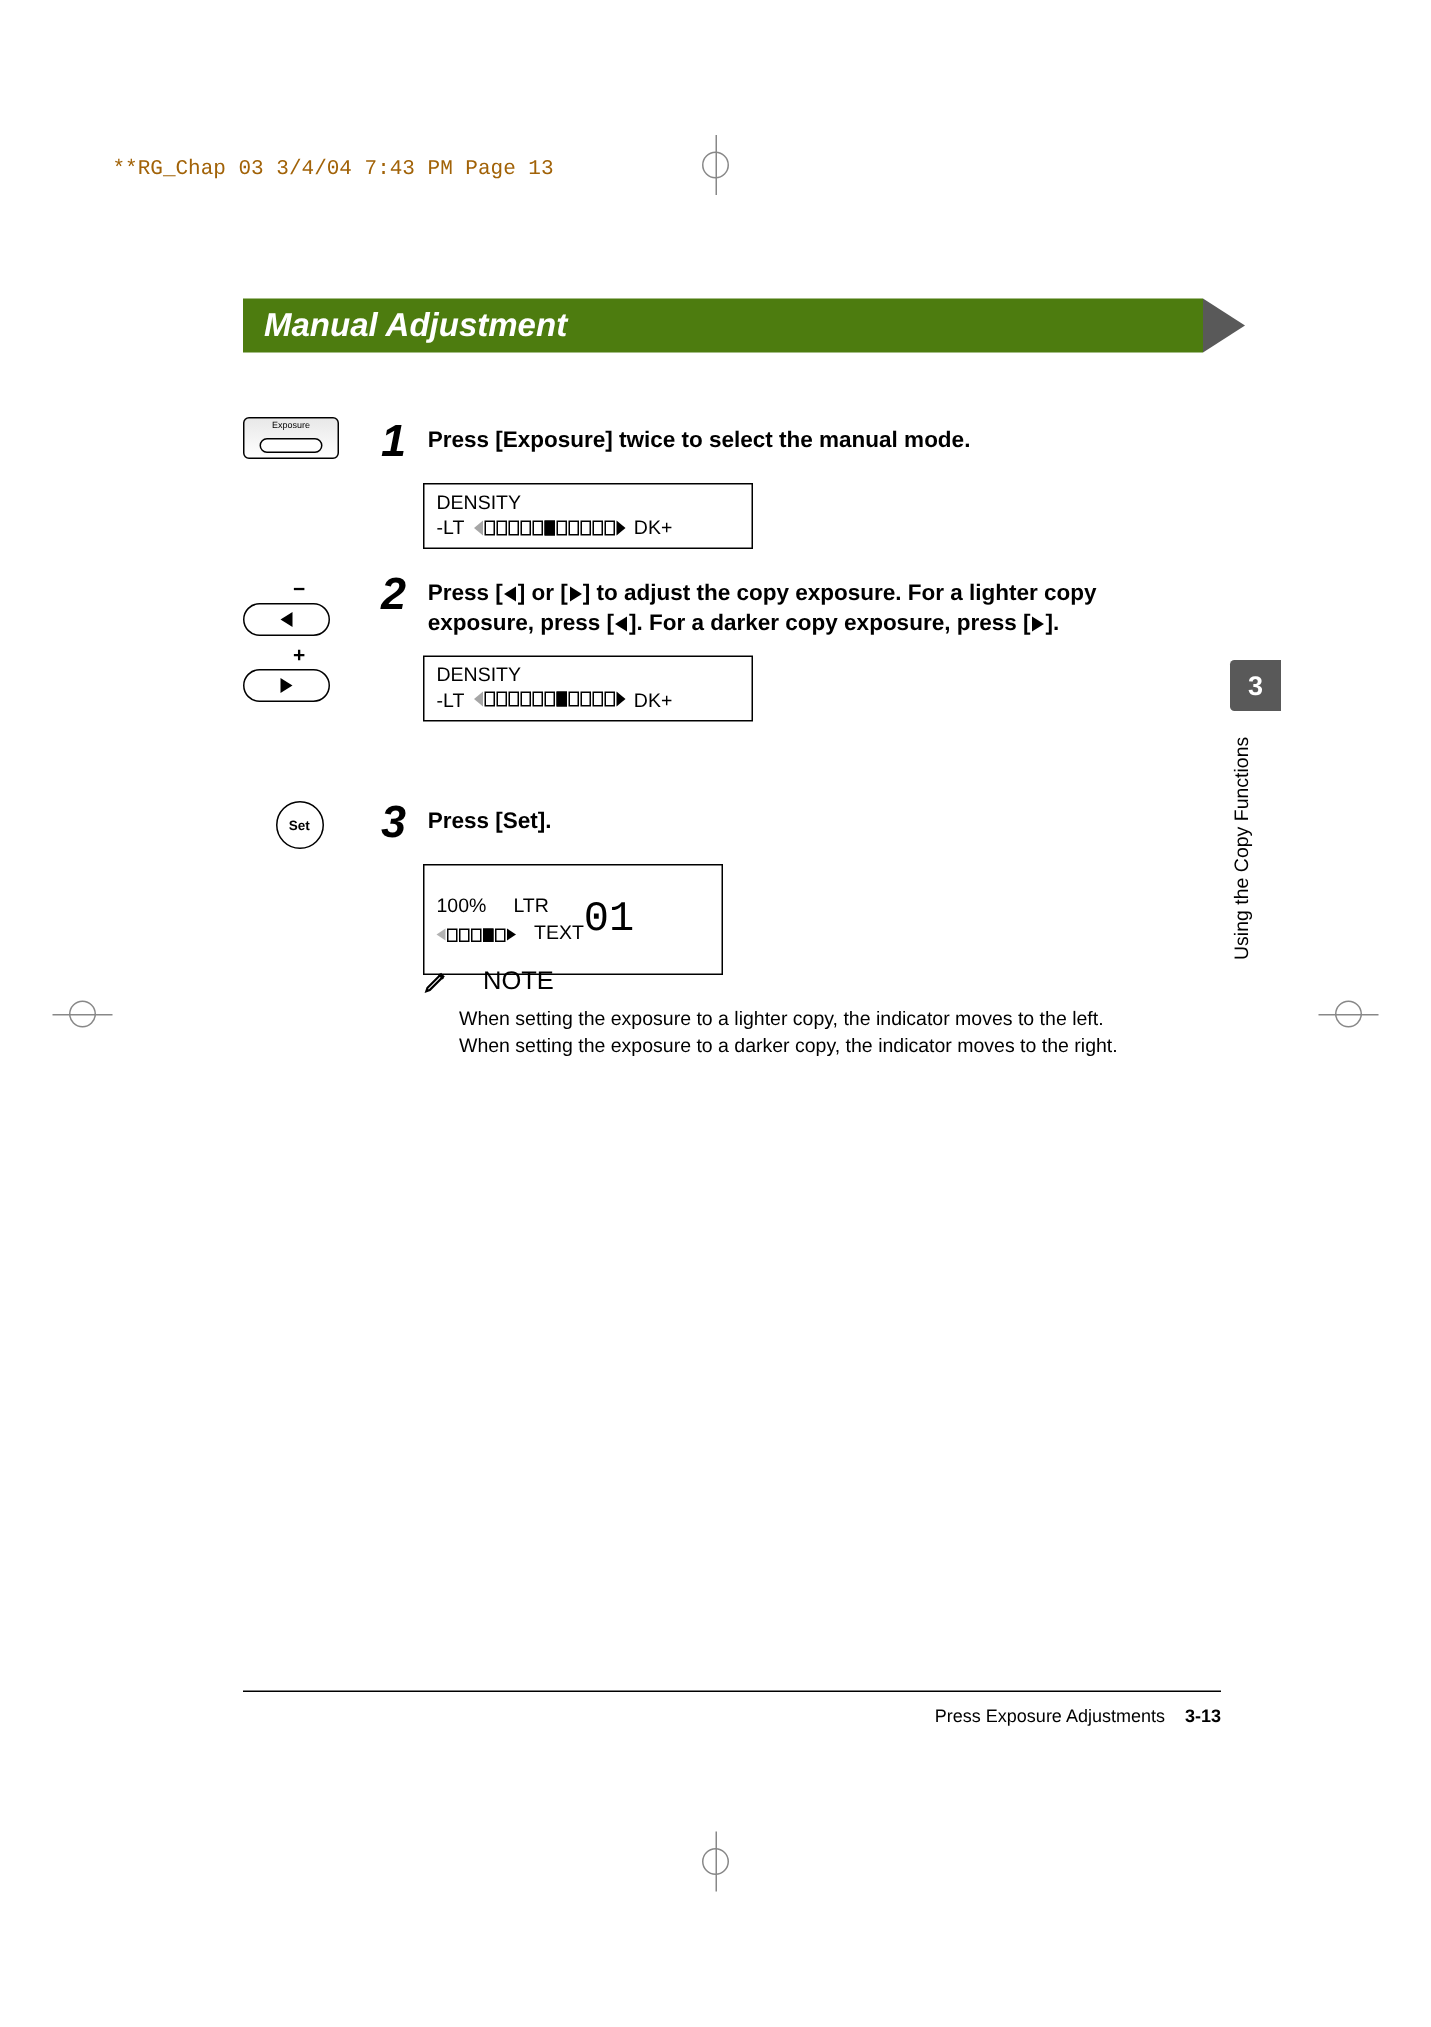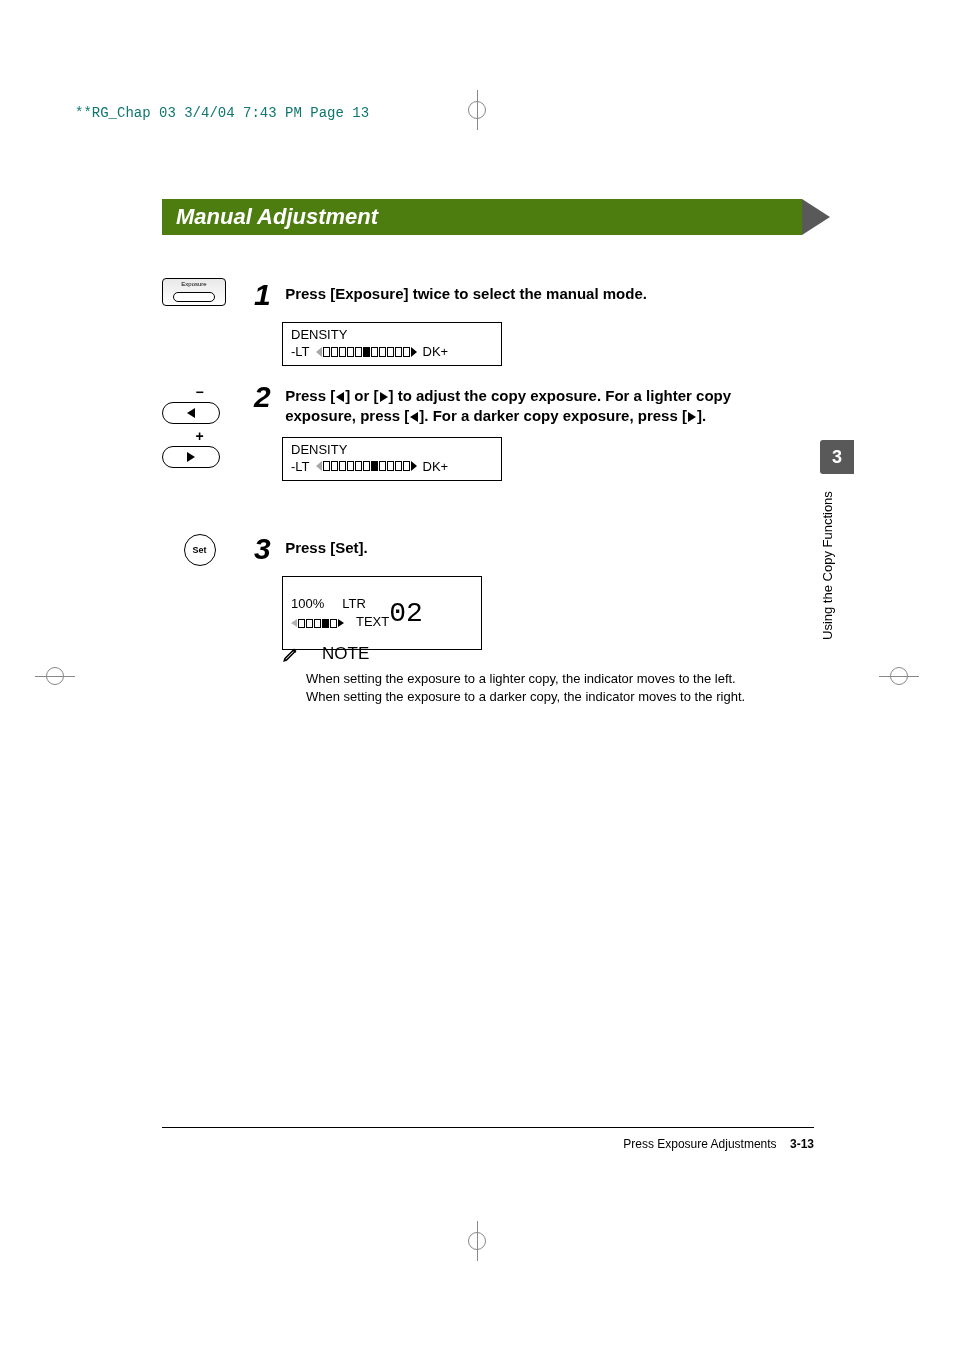--- a/index.html
+++ b/index.html
@@ -10,21 +10,21 @@
     font-family: Arial, Helvetica, sans-serif;
     position: relative;
     color: #000;
   }
   .print-header {
     position: absolute;
     top: 105px;
     left: 75px;
     font-family: "Courier New", monospace;
     font-size: 14px;
-    color: #0f766e;
+    color: #a16207;
   }
   .crop-mark-top {
     position: absolute;
     top: 90px;
     left: 50%;
     transform: translateX(-50%);
     width: 40px;
     height: 40px;
   }
   .crop-mark-top::before {
@@ -455,21 +455,21 @@
               <span class="mseg"></span>
               <span class="mseg"></span>
               <span class="mseg"></span>
               <span class="mseg fill"></span>
               <span class="mseg"></span>
               <span class="mtri"></span>
             </span>
           <span>TEXT</span>
         </div>
       </div>
-      <div class="count">02</div>
+      <div class="count">01</div>
     </div>
   </div>
 </div>
 
 <div class="note-block">
   <div class="note-head">
     <svg viewBox="0 0 24 24" fill="none" stroke="#000" stroke-width="2">
       <path d="M3 21l3-1 12-12-2-2L4 18l-1 3z"></path>
       <path d="M14 6l4 4"></path>
     </svg>

